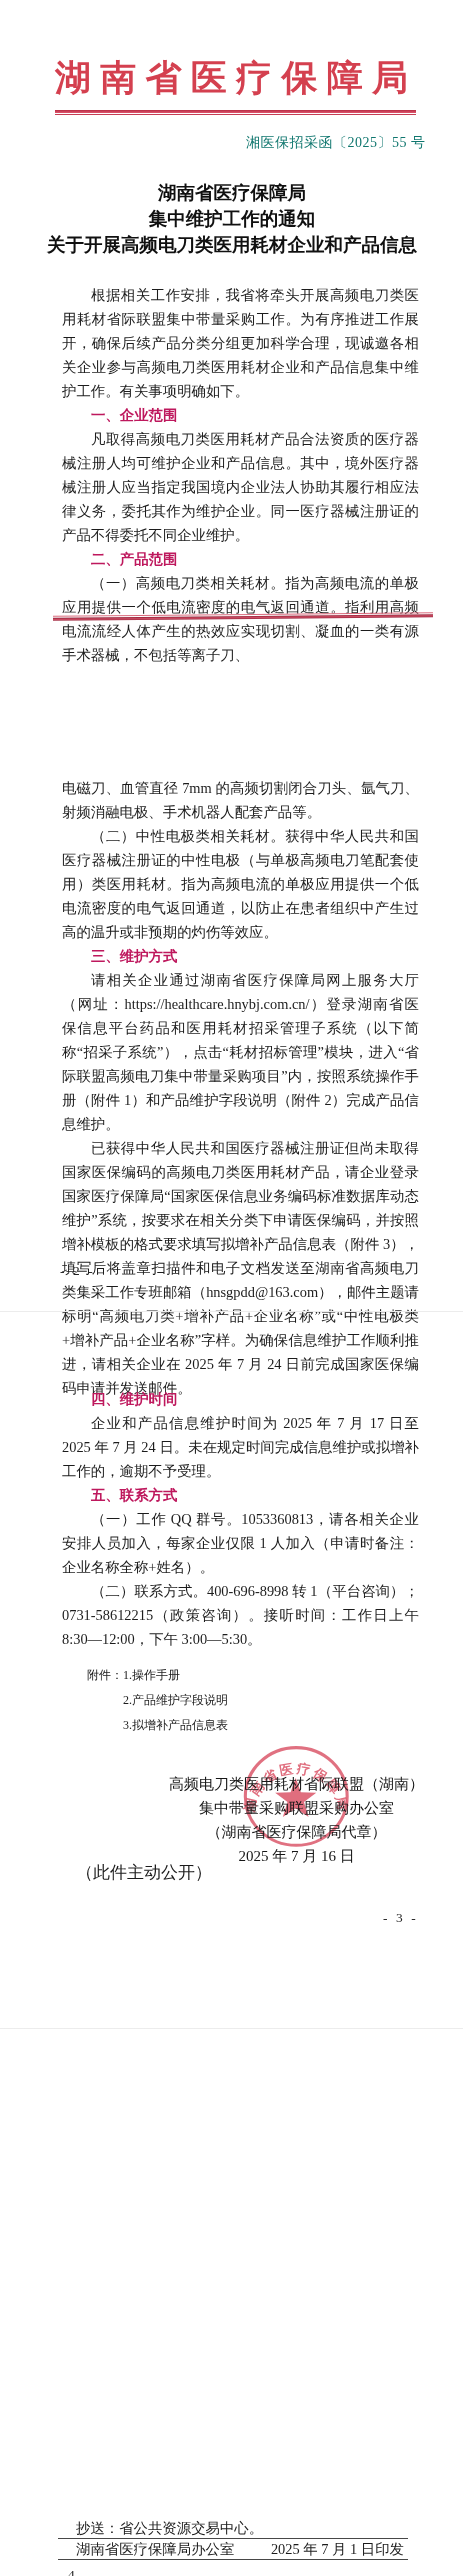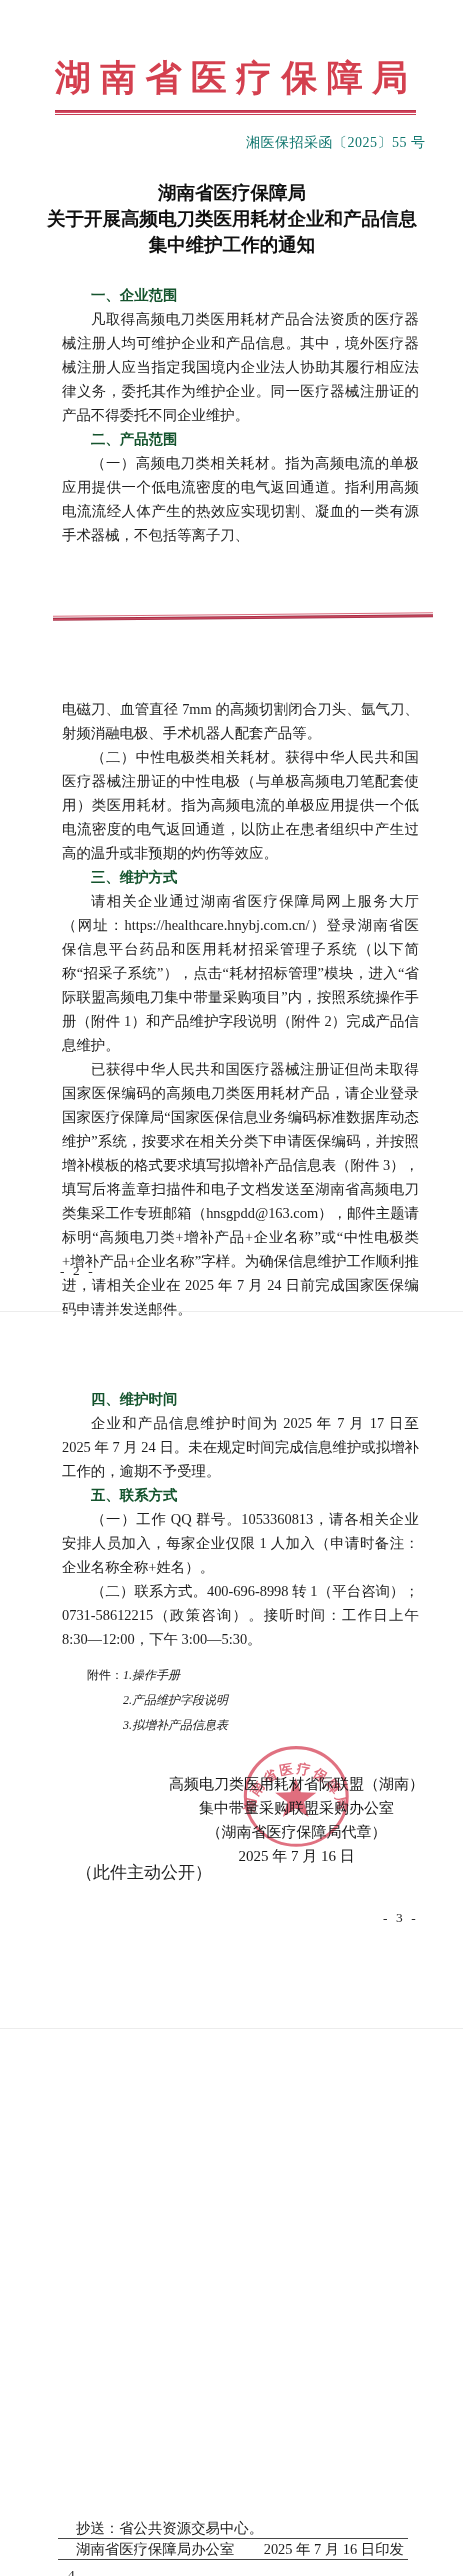--- a/index.html
+++ b/index.html
@@ -22,44 +22,44 @@
   #doc-number{top:134px;left:246px;font-size:14px;letter-spacing:0.5px;color:#0f766e;}
 
   #notice-title{
     top:180px;left:0;width:464px;text-align:center;
     font-size:18.5px;line-height:26px;font-weight:700;color:#101010;
   }
 
   
   .body-block{left:62px;width:357px;font-size:14.4px;line-height:24px;text-align:justify;color:#1c1c1c;}
   #body1{top:283px;}
-  #body2{top:697px;}
+  #body2{top:776px;}
   #body3{top:1387px;}
   .p{text-indent:29px;margin:0;}
   .pn{text-indent:0;margin:0;}
-  .h{font-family:"Liberation Sans",sans-serif;font-weight:700;text-indent:29px;margin:0;color:#14532d;}
+  .h{font-family:"Liberation Sans",sans-serif;font-weight:700;text-indent:29px;margin:0;color:#be185d;}
 
   
   #red-divider{top:614px;left:53px;width:380px;transform:rotate(-0.55deg);}
   #red-divider .dl1{height:1px;background:#da6b7d;}
   #red-divider .dl2{margin-top:1px;height:3.1px;background:linear-gradient(180deg,#8e2036,#cf4c63 55%,#9c2b42);}
 
   .page-num{font-size:13.4px;letter-spacing:2.6px;color:#222;white-space:nowrap;}
   #page-num-2{top:1263px;left:60px;}
   #page-num-3{top:1910px;left:383px;}
   #page-num-4{top:2567px;left:55px;}
 
   .page-break{left:0;width:464px;height:1px;background:#ececec;}
   #page-break-1{top:1311px;}
   #page-break-2{top:2028px;}
 
   
   #attachments{top:1663px;left:87px;font-size:12px;line-height:25px;display:flex;}
   #attachments .lbl{white-space:nowrap;}
-  #attachments .items div{white-space:nowrap;font-style:italic;}
+  #attachments .items div{white-space:nowrap;}
 
   
   #official-seal{top:1744px;left:241px;width:111px;height:108px;mix-blend-mode:multiply;opacity:.88;}
   #sig-block{top:1772px;left:98px;width:397px;text-align:center;font-size:15px;line-height:24px;color:#161616;}
   #open-note{top:1861px;left:76px;font-size:17px;}
 
   
   #cc-line{top:2519px;left:76px;font-size:14.4px;}
   .f-rule{left:58px;width:350px;height:1px;background:#474747;}
   #f-rule-1{top:2538px;}
@@ -73,25 +73,26 @@
 
 <div class="abs" id="red-rule">
   <div class="thick"></div>
   <div class="thin"></div>
 </div>
 
 <div class="abs" id="doc-number">湘医保招采函〔2025〕55 号</div>
 
 <div class="abs" id="notice-title">
   <div>湖南省医疗保障局</div>
+  <div>集中维护工作的通知</div>
   <div>关于开展高频电刀类医用耗材企业和产品信息</div>
-  <div>集中维护工作的通知</div>
 </div>
 
 <div class="abs body-block" id="body1">
+  <p class="p">根据相关工作安排，我省将牵头开展高频电刀类医用耗材省际联盟集中带量采购工作。为有序推进工作展开，确保后续产品分类分组更加科学合理，现诚邀各相关企业参与高频电刀类医用耗材企业和产品信息集中维护工作。有关事项明确如下。</p>
   <p class="h">一、企业范围</p>
   <p class="p">凡取得高频电刀类医用耗材产品合法资质的医疗器械注册人均可维护企业和产品信息。其中，境外医疗器械注册人应当指定我国境内企业法人协助其履行相应法律义务，委托其作为维护企业。同一医疗器械注册证的产品不得委托不同企业维护。</p>
   <p class="h">二、产品范围</p>
   <p class="p">（一）高频电刀类相关耗材。指为高频电流的单极应用提供一个低电流密度的电气返回通道。指利用高频电流流经人体产生的热效应实现切割、凝血的一类有源手术器械，不包括等离子刀、</p>
 </div>
 
 <div class="abs" id="red-divider">
   <div class="dl1"></div>
   <div class="dl2"></div>
 </div>
@@ -141,17 +142,17 @@
 </div>
 
 <div class="abs" id="open-note">（此件主动公开）</div>
 <div class="abs page-num" id="page-num-3">- 3 -</div>
 <div class="abs page-break" id="page-break-2"></div>
 
 <div class="abs" id="cc-line">抄送：省公共资源交易中心。</div>
 <div class="abs f-rule" id="f-rule-1"></div>
 <div class="abs" id="footer-row">
   <span>湖南省医疗保障局办公室</span>
-  <span>2025 年 7 月 16 日印发</span>
+  <span>2025 年 7 月 1 日印发</span>
 </div>
 <div class="abs f-rule" id="f-rule-2"></div>
 <div class="abs page-num" id="page-num-4">- 4 -</div>
 
 
 </body></html>

